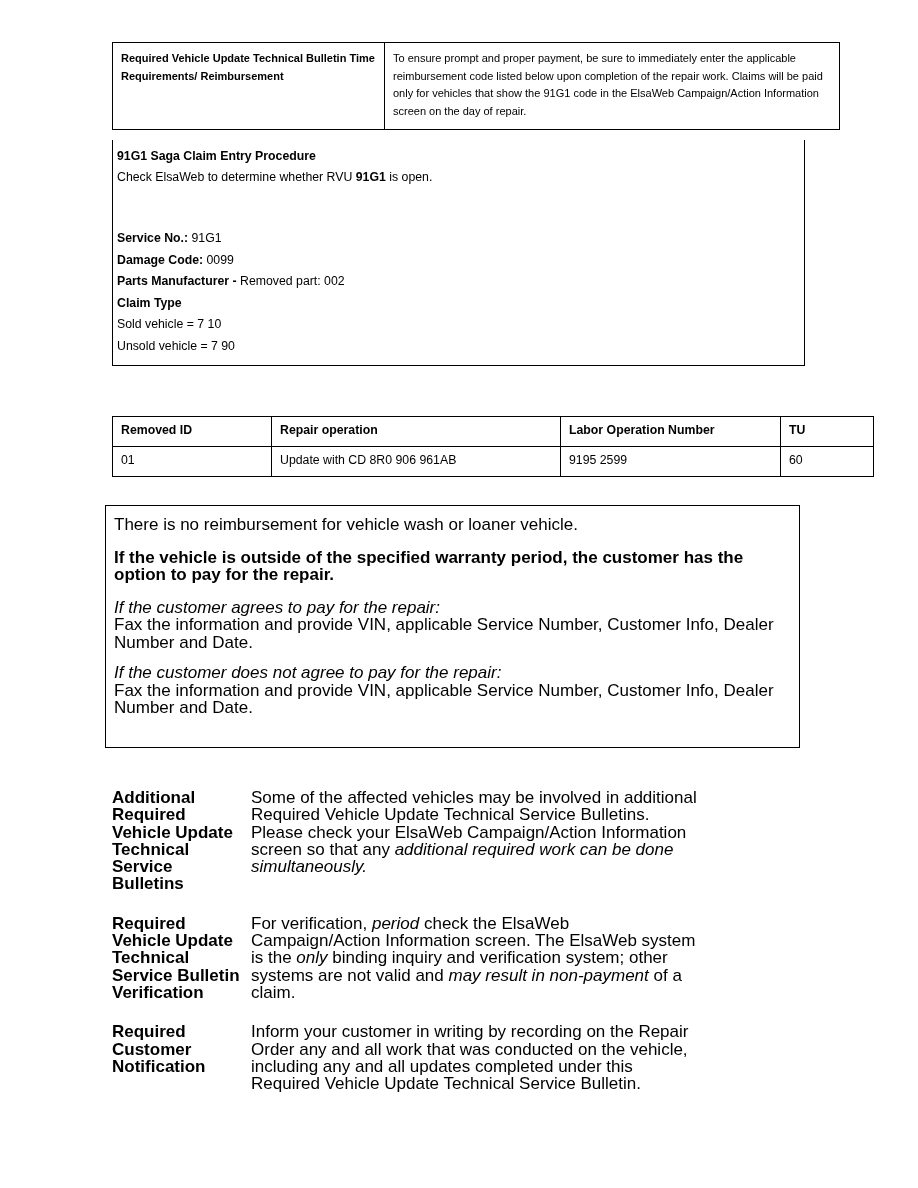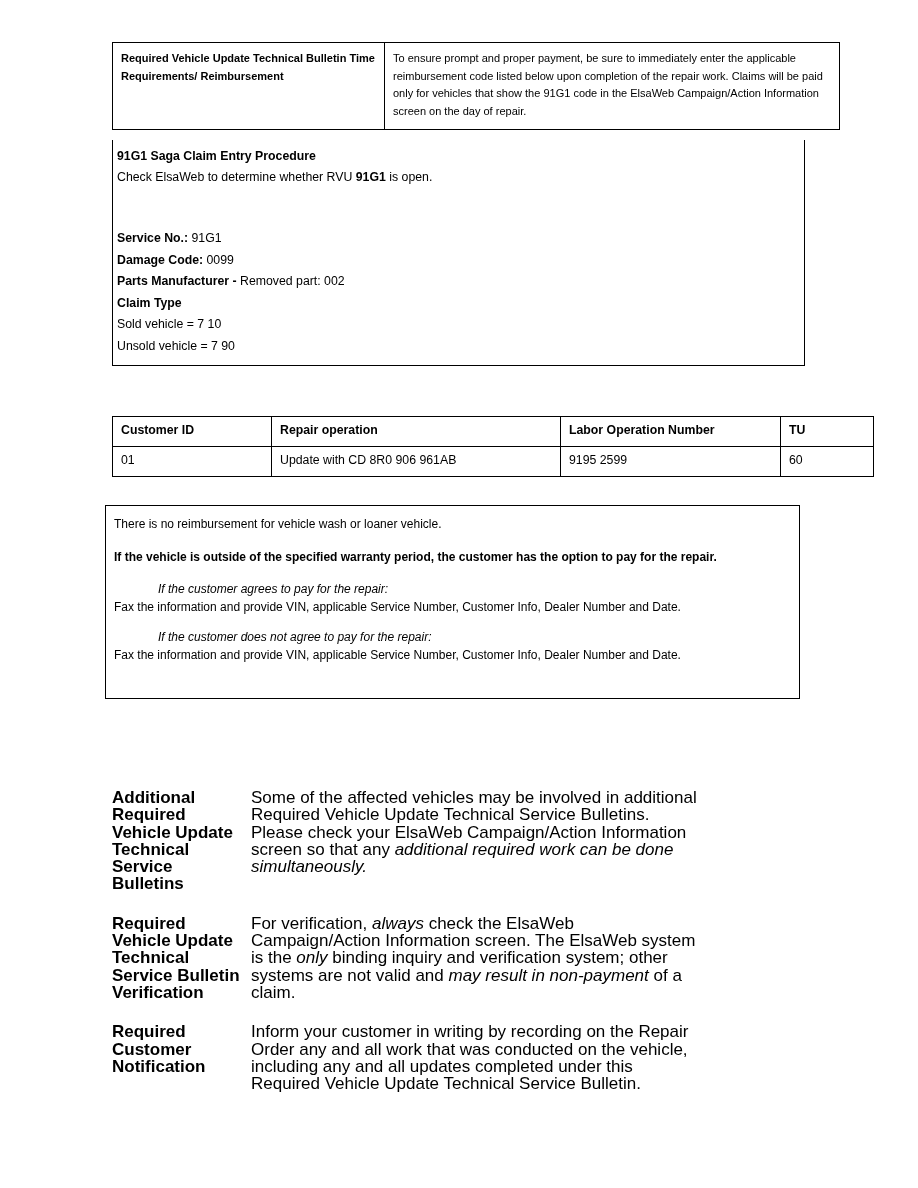--- a/index.html
+++ b/index.html
@@ -100,32 +100,32 @@
   .col-rep   { width: 272px; }
   .col-lon   { width: 203px; }
   .col-tu    { width: 76px; }
 
   
   .note-box {
     position: absolute;
     left: 105px;
     top: 505px;
     width: 695px;
-    height: 194px;
+    height: 243px;
     border: 1px solid #000000;
     box-sizing: border-box;
     padding: 10px 10px 10px 8px;
-    font-size: 12px;
+    font-size: 17px;
     line-height: 17.5px;
   }
   .note-box p { margin: 0; }
   .note-box .gap { height: 15px; }
   .note-box .gap-sm { height: 13px; }
   .note-box .bold { font-weight: bold; }
-  .note-box .ital { font-style: italic; margin-left: 44px; }
+  .note-box .ital { font-style: italic; }
 
   
   .deflist {
     position: absolute;
     left: 112px;
     top: 789px;
     width: 580px;
     border-collapse: collapse;
     table-layout: fixed;
   }
@@ -173,21 +173,21 @@
     <p class="kv"><b>Parts Manufacturer -</b> <span>Removed part: 002</span></p>
     <p class="kv"><b>Claim Type</b></p>
     <p class="plain">Sold vehicle = 7 10</p>
     <p class="plain">Unsold vehicle = 7 90</p>
 
   </div>
 
   <table class="table-criteria">
     <tbody>
         <tr>
-      <th class="col-crit">Customer ID</th>
+      <th class="col-crit">Removed ID</th>
       <th class="col-rep">Repair operation</th>
       <th class="col-lon">Labor Operation Number</th>
       <th class="col-tu">TU</th>
     </tr>
     <tr>
       <td class="col-crit">01</td>
       <td class="col-rep">Update with CD 8R0 906 961AB</td>
       <td class="col-lon">9195 2599</td>
       <td class="col-tu">60</td>
     </tr>
@@ -210,21 +210,21 @@
     <tbody>
         <tr>
       <td class="term">Additional Required Vehicle Update Technical Service Bulletins</td>
       <td class="desc">
         <p>Some of the affected vehicles may be involved in additional Required Vehicle Update Technical Service Bulletins. Please check your ElsaWeb Campaign/Action Information screen so that any <span class="i">additional required work can be done simultaneously.</span></p>
       </td>
     </tr>
     <tr>
       <td class="term">Required Vehicle Update Technical Service Bulletin Verification</td>
       <td class="desc">
-        <p>For verification, <span class="i">always</span> check the ElsaWeb Campaign/Action Information screen. The ElsaWeb system is the <span class="i">only</span> binding inquiry and verification system; other systems are not valid and <span class="i">may result in non-payment</span> of a claim.</p>
+        <p>For verification, <span class="i">period</span> check the ElsaWeb Campaign/Action Information screen. The ElsaWeb system is the <span class="i">only</span> binding inquiry and verification system; other systems are not valid and <span class="i">may result in non-payment</span> of a claim.</p>
       </td>
     </tr>
     <tr>
       <td class="term">Required Customer Notification</td>
       <td class="desc">Inform your customer in writing by recording on the Repair Order any and all work that was conducted on the vehicle, including any and all updates completed under this Required Vehicle Update Technical Service Bulletin.</td>
     </tr>
   </tbody>
     </table>
 
 </div>

